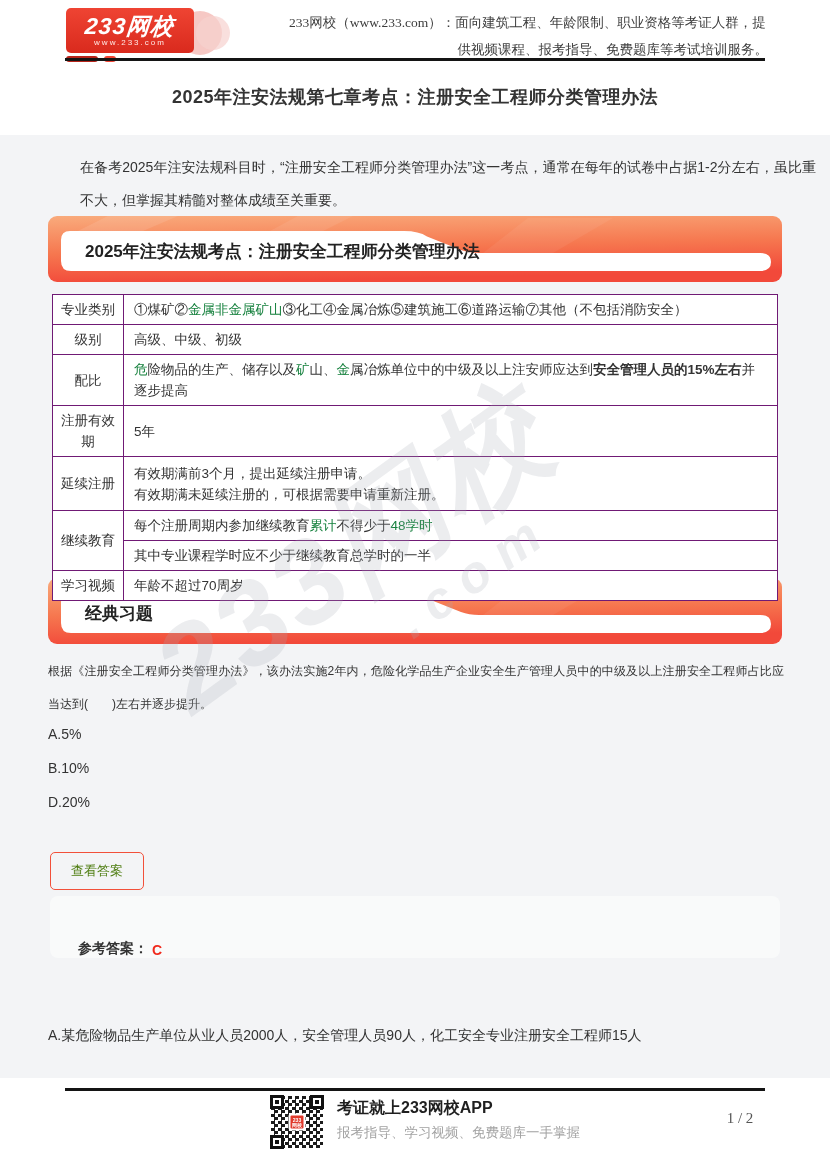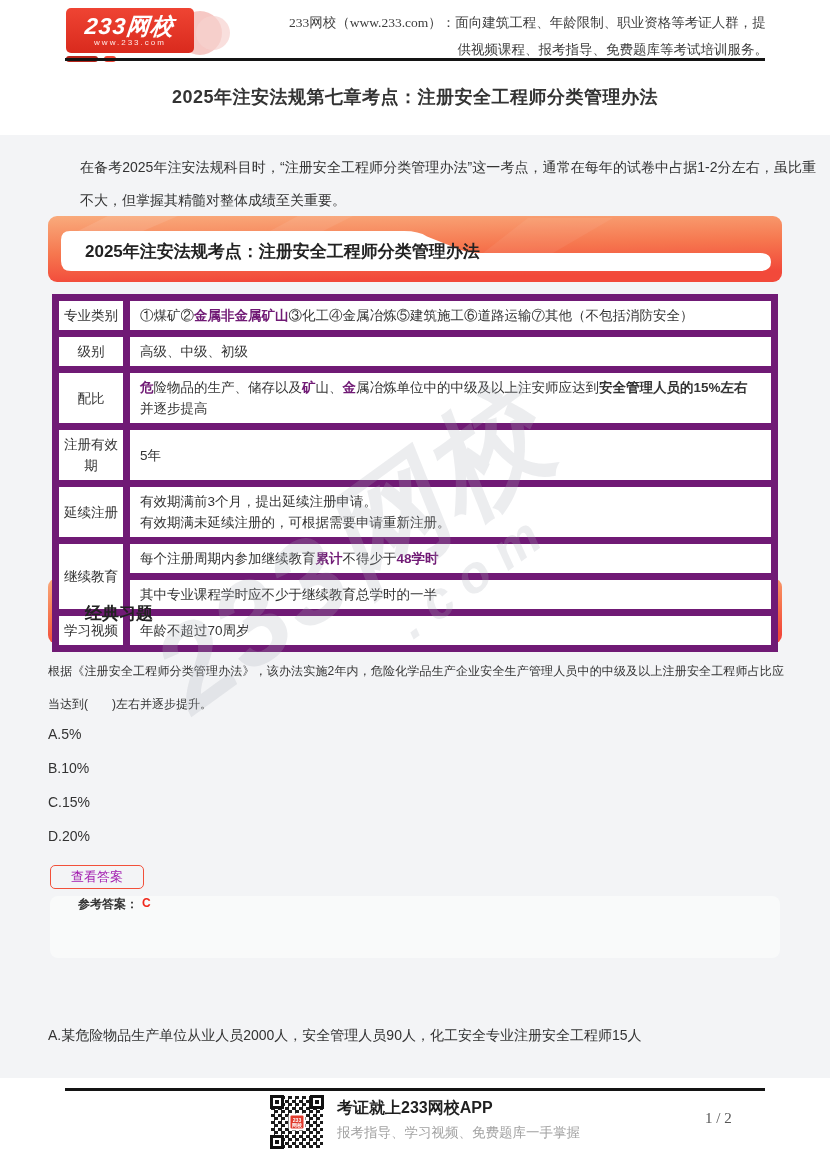--- a/index.html
+++ b/index.html
@@ -34,40 +34,40 @@
   
   .banner { position:absolute; left:48px; width:734px; height:66px; }
   .banner-keypoints { top:81px; }
   .banner-exercises { top:443px; }
   .banner svg { position:absolute; left:0; top:0; }
   .banner-label { position:absolute; left:37px; top:24px; font-size:17px; font-weight:bold; color:#222; z-index:2; }
 
   
   .kp-table { position:absolute; left:52px; top:159px; width:726px; border-collapse:collapse;
               font-size:13.5px; color:#333; z-index:1; }
-  .kp-table td { border:7px solid #701a75; background:#fff; padding:4px 10px; line-height:21px; vertical-align:middle; }
+  .kp-table td { border:1px solid #701a75; background:#fff; padding:4px 10px; line-height:21px; vertical-align:middle; }
   .kp-table td.lbl { width:70px; text-align:center; padding:4px 3px; }
-  .run-rb { color:#701a75; font-weight:bold; }
+  .run-rb { color:#15803d; font-weight:normal; }
   .run-b { font-weight:bold; }
   tr.h29 { height:30px; } tr.h54 { height:54px; } tr.h28 { height:29px; }
 
   
   .q-text { position:absolute; left:48px; width:736px; font-size:12px; color:#333; line-height:33px; text-align:justify; }
   .q1 { top:520px; }
   .q2 { top:847px; }
   .options { position:absolute; left:48px; top:582px; width:736px; font-size:14px; color:#333; }
   .options .opt { height:34px; line-height:34px; }
   .opt-a2 { position:absolute; left:48px; top:884px; width:736px; font-size:14px; color:#333; line-height:33px; }
 
-  .view-answer { position:absolute; left:50px; top:717px; width:94px; height:24px; background:transparent;
-                 border:1px solid #f2503a; border-radius:5px; color:#a21caf; font-size:13px;
+  .view-answer { position:absolute; left:50px; top:717px; width:94px; height:38px; background:transparent;
+                 border:1px solid #f2503a; border-radius:5px; color:#4d7c0f; font-size:13px;
                  display:flex; align-items:center; justify-content:center; cursor:pointer;
-                 font-family:"Liberation Sans", sans-serif;margin-top:13px; }
+                 font-family:"Liberation Sans", sans-serif; }
   .answer-box { position:absolute; left:50px; top:761px; width:730px; height:62px; background:#f9fafa;
-                border-radius:8px; display:flex; align-items:flex-start; padding-left:28px; font-size:12px; color:#333; }
+                border-radius:8px; display:flex; align-items:flex-end; padding-left:28px; font-size:14px; color:#333; }
   .answer-label { font-weight:bold; }
   .answer-value { color:#f0291c; font-weight:bold; margin-left:4px; }
 
   
   .watermark { position:absolute; left:110px; top:350px; width:520px; transform:rotate(-36deg);
                z-index:5; pointer-events:none; text-align:center; color:rgba(170,175,182,0.22); }
   .wm1 { font-size:118px; font-weight:bold; font-style:italic; letter-spacing:4px; line-height:1; white-space:nowrap; }
   .wm2 { font-size:52px; font-weight:bold; font-style:italic; letter-spacing:14px; margin-top:2px; padding-left:170px; }
 
   
@@ -75,21 +75,21 @@
   .qr { position:absolute; left:270px; top:1095px; width:54px; height:54px; background:#fff; }
   .qr-checker { position:absolute; inset:1px; background:repeating-conic-gradient(#1c1c1c 0% 25%, #ffffff 0% 50%); background-size:7px 7px; }
   .qr-f { position:absolute; width:14px; height:14px; border:3px solid #111; background:#fff; }
   .qr-f::after { content:""; position:absolute; inset:2px; background:#111; }
   .qr-f.tl { left:0; top:0; } .qr-f.tr { right:0; top:0; } .qr-f.bl { left:0; bottom:0; }
   .qr-logo { position:absolute; left:50%; top:50%; transform:translate(-50%,-50%); width:17px; height:17px;
              background:#e03a2c; border:2px solid #fff; border-radius:3px; display:flex; align-items:center;
              justify-content:center; color:#fff; font-size:5px; font-weight:bold; line-height:5px; text-align:center; }
   .app-title { position:absolute; left:337px; top:1098px; font-size:16px; font-weight:bold; color:#1f1f1f; }
   .app-sub { position:absolute; left:337px; top:1124px; font-size:13.5px; color:#a2a2a2; }
-  .page-num { position:absolute; left:705px; top:1110px; width:70px; text-align:left;
+  .page-num { position:absolute; left:705px; top:1110px; width:70px; text-align:center;
               font-family:"Liberation Serif", serif; font-size:15px; color:#555; }
 </style>
 </head>
 <body>
 
 <div class="page">
 
   <div class="logo">
     <div class="logo-circle1"></div>
     <div class="logo-circle2"></div>
@@ -185,21 +185,20 @@
         <polygon points="480,2 565,2 505,37 435,37" fill="#ffffff" opacity="0.06"></polygon>
         <path d="M22 15 H356 Q371 15 379 20.5 L413 34 Q421 37 431 37 H712 Q723 37 723 46 Q723 55 712 55 H23 Q13 55 13 45 V24 Q13 15 22 15 Z" fill="#ffffff"></path>
       </svg>
       <div class="banner-label">经典习题</div>
     </div>
 
     <p class="q-text q1">根据《注册安全工程师分类管理办法》，该办法实施2年内，危险化学品生产企业安全生产管理人员中的中级及以上注册安全工程师占比应当达到(　　)左右并逐步提升。</p>
     <div class="options">
       <div class="opt">A.5%</div>
       <div class="opt">B.10%</div>
-      <div class="opt">C.15%</div>
       <div class="opt">D.20%</div>
     </div>
     <button class="view-answer">查看答案</button>
     <div class="answer-box">
       <span class="answer-label">参考答案：</span>
       <span class="answer-value">C</span>
     </div>
 
     <div class="opt-a2">A.某危险物品生产单位从业人员2000人，安全管理人员90人，化工安全专业注册安全工程师15人</div>
 

